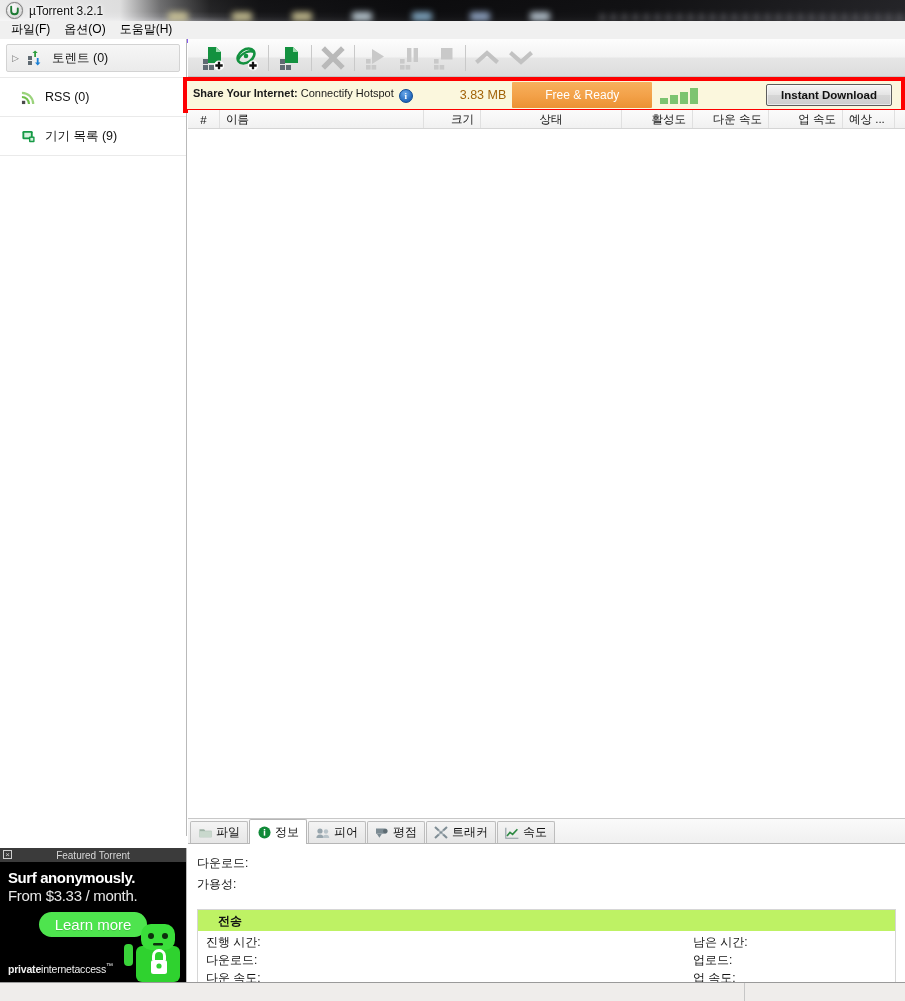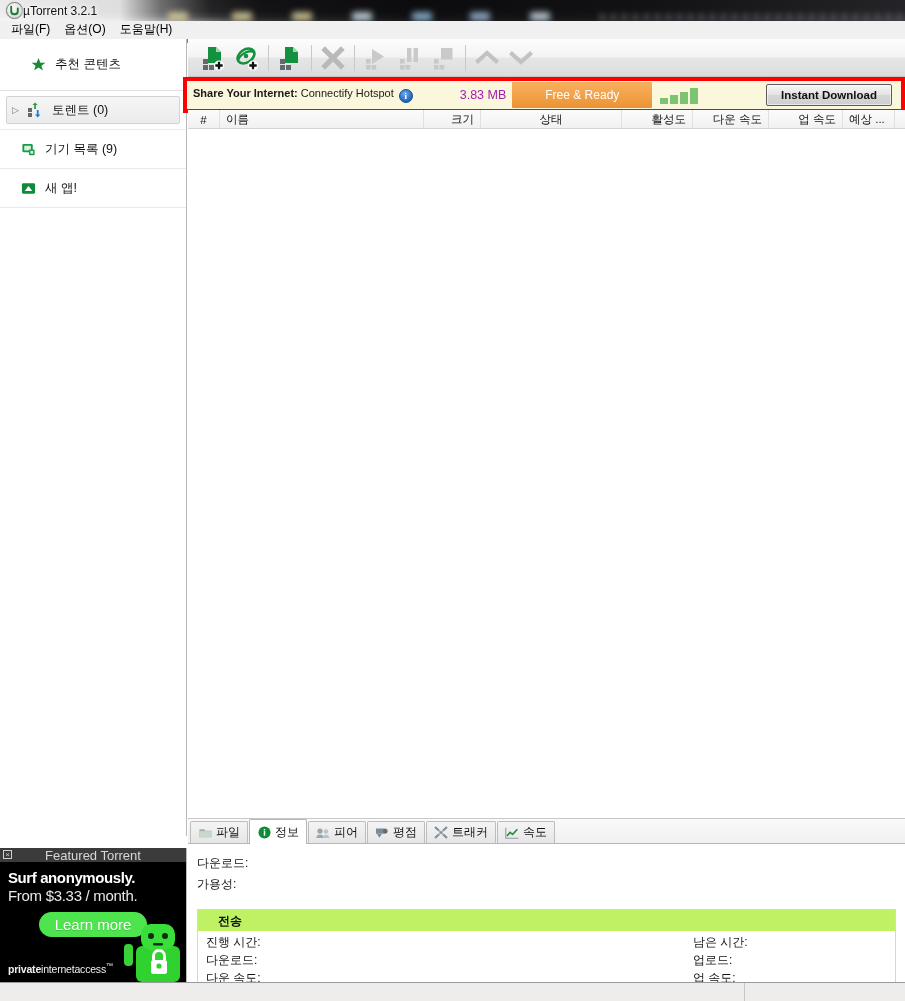--- a/index.html
+++ b/index.html
@@ -29,21 +29,21 @@
       linear-gradient(180deg, #0b0b0d 0%, #141417 55%, #3a3a3f 78%, #8f8f96 100%);
     overflow: hidden;
   }
   .tb-blurdots { position:absolute; left:0; top:0; width:905px; height:21px; }
   .tb-blurdots i {
     position: absolute; display:block; border-radius: 2px;
     filter: blur(3px); opacity: .85; bottom: 0px; height: 9px;
   }
   .titlebar-left {
     position: absolute; left: 0; top: 0; height: 21px;
-    display: flex; align-items: center; padding-left: 6px;
+    display: flex; align-items: center; gap: 6px; padding-left: 6px;
     z-index: 4;
   }
   .utorrent-logo {
     width: 15px; height: 15px; border-radius: 50%;
     background: radial-gradient(circle at 35% 30%, #fff 0%, #e9e9e9 38%, #cfcfcf 100%);
     border: 1px solid #7b7b7b;
     display: flex; align-items: center; justify-content: center;
     box-shadow: 0 0 1px rgba(0,0,0,.4);
   }
   .utorrent-logo svg { display:block; }
@@ -95,21 +95,21 @@
   .side-row.top { height: 52px; border-bottom: 1px solid #e0e0e0; }
   .side-row.top .side-inner { margin-left: 10px; }
 
   
   .sidebar-ad {
     position: absolute; left: 0; top: 848px; width: 187px; height: 134px;
     background: #000; box-sizing: border-box; border-right: 1px solid #b9b9b9;
     overflow: hidden;
   }
   .ad-head {
-    height: 14px; background: #3b3b3b; color: #d7d7d7; font-size: 13px;
+    height: 14px; background: #3b3b3b; color: #d7d7d7; font-size: 10px;
     display: flex; align-items: center; justify-content: center; position: relative;
   }
   .ad-close {
     position: absolute; left: 3px; top: 2px; width: 9px; height: 9px;
     border: 1px solid #cfcfcf; color: #cfcfcf; font-size: 8px; line-height: 8px;
     text-align: center; box-sizing: border-box;
   }
   .ad-close:after { content: "\00D7"; font-size:8px; }
   .ad-body { position: relative; padding: 8px 8px 0 8px; height: 120px; box-sizing: border-box;}
   .ad-line1 { color:#fff; font-size: 15px; font-weight: bold; letter-spacing:-0.4px; line-height: 1.1;}
@@ -148,21 +148,21 @@
   }
   .cn-text { font-size: 11px; color:#1a1a1a; margin-left: 6px; white-space: nowrap; }
   .cn-text b { font-weight: bold; }
   .cn-info {
     display:inline-flex; width:12px; height:12px; border-radius:50%;
     background: radial-gradient(circle at 40% 30%, #6aa8ea, #1e63b8 75%);
     border: 1px solid #0d4a94; color: #fff; font-size: 9px; font-weight: bold;
     align-items: center; justify-content: center; vertical-align: -2px; margin-left: 5px;
     font-family: "Liberation Serif", serif;
   }
-  .cn-size { font-size: 12.5px; color:#a21caf; margin-left: 47px; white-space: nowrap; }
+  .cn-size { font-size: 12.5px; color:#a16207; margin-left: 47px; white-space: nowrap; }
   .cn-free {
     margin-left: 6px; width: 140px; height: 26px;
     background: linear-gradient(180deg,#f7b05d 0%, #f3a24a 50%, #eb9233 100%);
     color: #fff; font-size: 12px; display:flex; align-items:center; justify-content:center;
     border-radius: 1px; white-space: nowrap;
   }
   .cn-bars { display:flex; align-items:flex-end; gap:2px; height: 18px; margin-left: 8px; }
   .cn-bars i { display:block; width: 8px; background: #7dc470; }
   .cn-dl {
     margin-left: auto; margin-right: 9px; width: 124px; height: 20px;
@@ -306,73 +306,64 @@
   </div>
 
   <div class="menubar">
     <div class="menu-item">파일(F)</div>
     <div class="menu-item">옵션(O)</div>
     <div class="menu-item">도움말(H)</div>
   </div>
 
   <div class="sidebar">
 
-    <div class="side-row top">
-      <div class="side-inner">
-        <span class="side-icon">
-          <svg width="15" height="15" viewBox="0 0 16 16">
-            <path d="M8 1 L10 6 L15.4 6 L11.1 9.2 L12.7 14.5 L8 11.3 L3.3 14.5 L4.9 9.2 L0.6 6 L6 6 Z" fill="#1a8a34"></path>
-          </svg>
-        </span>
-        <span class="side-label">추천 콘텐츠</span>
-      </div>
-    </div>
 
     <div class="side-row selected-wrap">
       <div class="side-sel"></div>
       <div class="side-inner">
         <span class="side-caret">▷</span>
         <span class="side-icon">
           <svg width="16" height="16" viewBox="0 0 16 16">
             <rect x="1" y="6" width="4" height="4" fill="#5f6a72"></rect>
             <rect x="1" y="11" width="4" height="4" fill="#5f6a72"></rect>
             <path d="M7.2 6 L7.2 2 L5.4 2 L8.1 -0.4 L10.8 2 L9 2 L9 6 Z" fill="#2f9e3f" transform="translate(0,1)"></path>
             <path d="M11.6 8 L11.6 12.6 L13.4 12.6 L10.7 15.4 L8 12.6 L9.8 12.6 L9.8 8 Z" fill="#1a7fd4"></path>
           </svg>
         </span>
         <span class="side-label">토렌트 (0)</span>
       </div>
     </div>
 
+    <div class="side-row">
+      <div class="side-inner">
+        <span class="side-icon">
+          <svg width="15" height="15" viewBox="0 0 16 16">
+            <rect x="1" y="11.5" width="3.5" height="3.5" fill="#4a4a4a"></rect>
+            <path d="M1 7.5 A7.5 7.5 0 0 1 8.5 15" stroke="#6fbf4a" stroke-width="2.3" fill="none"></path>
+            <path d="M1 3 A12 12 0 0 1 13 15" stroke="#9bd37c" stroke-width="2.3" fill="none"></path>
+          </svg>
+        </span>
+        <span class="side-label">RSS (0)</span>
+      </div>
+    </div>
 
     <div class="side-row">
       <div class="side-inner">
         <span class="side-icon">
           <svg width="15" height="15" viewBox="0 0 16 16">
             <rect x="1.5" y="2" width="11" height="9" rx="1.5" fill="#169a46"></rect>
             <rect x="3.5" y="4" width="7" height="5" fill="#d8f2e0"></rect>
             <rect x="8.5" y="8" width="6" height="6" rx="1" fill="#169a46"></rect>
             <rect x="10" y="9.5" width="3" height="3" fill="#d8f2e0"></rect>
           </svg>
         </span>
         <span class="side-label">기기 목록 (9)</span>
       </div>
     </div>
 
-    <div class="side-row">
-      <div class="side-inner">
-        <span class="side-icon">
-          <svg width="15" height="15" viewBox="0 0 16 16">
-            <rect x="1" y="2.5" width="14" height="11" rx="1.5" fill="#0e8a3c"></rect>
-            <path d="M8 5.2 L12 10.6 L4 10.6 Z" fill="#ffffff"></path>
-          </svg>
-        </span>
-        <span class="side-label">새 앱!</span>
-      </div>
-    </div>
   </div>
 
   <div class="sidebar-ad">
     <div class="ad-head">
       <span class="ad-close"></span>
       <span>Featured Torrent</span>
     </div>
     <div class="ad-body">
       <div class="ad-line1">Surf anonymously.</div>
       <div class="ad-line2">From $3.33 / month.</div>

